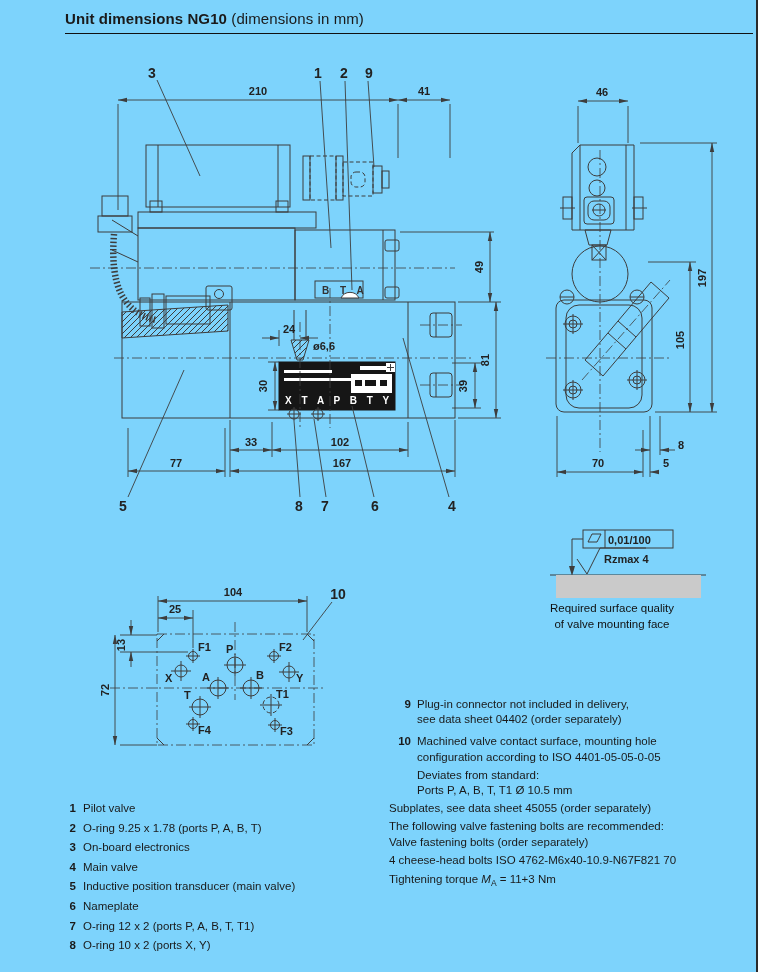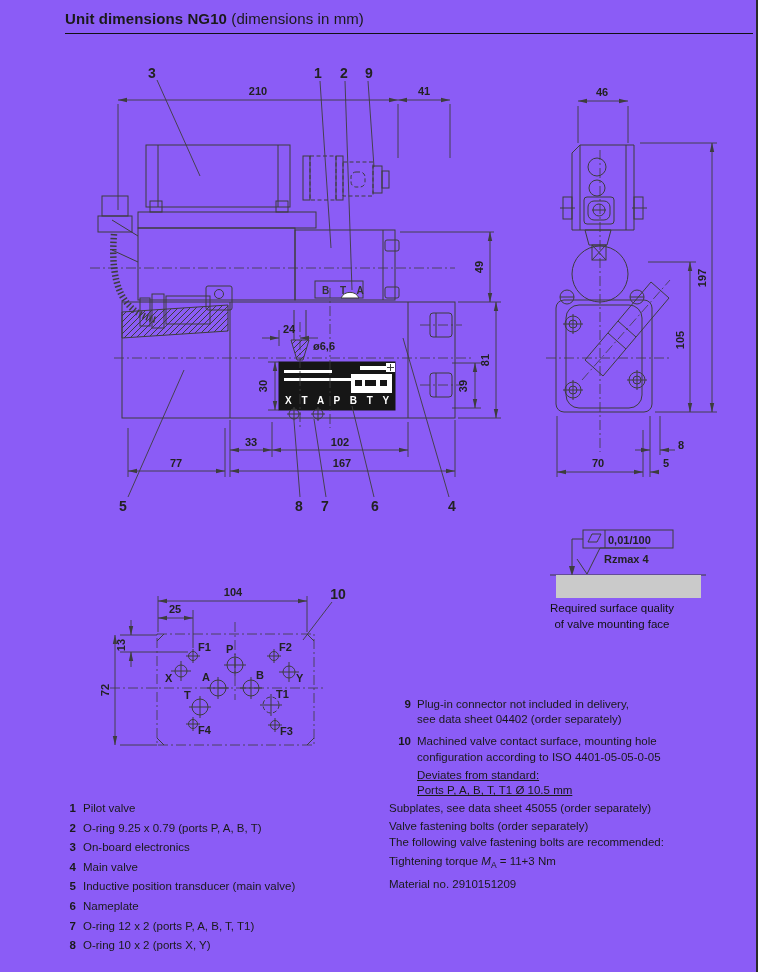--- a/index.html
+++ b/index.html
@@ -1,16 +1,16 @@
 <!DOCTYPE html>
 <html><head>
 <meta charset="utf-8">
 <style>
   html,body{margin:0;padding:0;background:#fff;}
-  .page{position:relative;width:758px;height:972px;background:#8b5cf6;overflow:hidden;
+  .page{position:relative;width:758px;height:972px;background:#7dd3fc;overflow:hidden;
         font-family:"Liberation Sans",sans-serif;color:#1a1a1a;}
   .page-edge{position:absolute;right:0;top:0;width:2px;height:100%;background:#2a2a2a;}
   .hdr{position:absolute;left:65px;top:10px;width:688px;}
   .hdr h1{margin:0;font-size:15px;font-weight:normal;letter-spacing:.1px;}
   .hdr .b{font-weight:bold;}
   .hdr .rule{margin-top:6px;border-top:1.7px solid #111;}
   svg.draw{position:absolute;left:0;top:0;}
   svg .ln{stroke:#3d3d3d;stroke-width:1;fill:none;}
   svg .fillw{fill:#fff;}
   svg .dash{stroke:#3d3d3d;stroke-width:1;fill:none;stroke-dasharray:4 2.5;}
@@ -24,21 +24,21 @@
   svg text.bta{font-size:10px;font-weight:bold;fill:#333;letter-spacing:4px;}
   svg text.cap{font-size:11.5px;fill:#111;}
   .legend{position:absolute;left:63px;top:799px;font-size:11.5px;line-height:19.6px;}
   .legend .row{display:flex;}
   .legend .num{width:13px;font-weight:bold;text-align:right;margin-right:7px;flex:none;}
   .notes{position:absolute;left:389px;top:697px;width:366px;font-size:11.5px;line-height:15.2px;}
   .notes .item{display:flex;margin-bottom:7px;}
   .notes .n{width:22px;text-align:right;font-weight:bold;margin-right:6px;flex:none;}
   .notes .blk{margin-bottom:3px;}
   .notes .gap4{margin-bottom:4px;}
-  .notes .ind{margin-left:28px;text-decoration:underline;}
+  .notes .ind{margin-left:28px;}
   .notes .ind2{margin-left:129px;}
   .b{font-weight:normal;}
   .notes em{font-style:italic;}
   .notes sub{font-size:8.5px;}
 </style>
 </head>
 <body>
 
 <div class="page">
 
@@ -389,21 +389,21 @@
     </g>
   </svg>
 
   <div class="legend">
     <div class="row">
         <span class="num">1</span>
         <span class="txt">Pilot valve</span>
       </div>
     <div class="row">
         <span class="num">2</span>
-        <span class="txt">O-ring 9.25 x 0.79 (ports P, A, B, T)</span>
+        <span class="txt">O-ring 9.25 x 1.78 (ports P, A, B, T)</span>
       </div>
     <div class="row">
         <span class="num">3</span>
         <span class="txt">On-board electronics</span>
       </div>
     <div class="row">
         <span class="num">4</span>
         <span class="txt">Main valve</span>
       </div>
     <div class="row">
@@ -432,23 +432,23 @@
     <div class="item" style="margin-bottom:3px;">
       <span class="n">10</span>
       <span><span>Machined valve contact surface, mounting hole</span><br><span>configuration according to ISO 4401-05-05-0-05</span></span>
     </div>
     <div class="blk ind">
       <div>Deviates from standard:</div>
       <div>Ports P, A, B, T, T1 Ø 10.5 mm</div>
     </div>
     <div class="blk"><span class="b">Subplates,</span><span> see data sheet 45055 (order separately)</span></div>
     <div class="blk">
+      <div>The following valve fastening bolts are recommended:</div>
       <div><span class="b">Valve fastening bolts</span><span> (order separately)</span></div>
-      <div>The following valve fastening bolts are recommended:</div>
     </div>
     <div class="blk gap4">
+      <div class="b">4 cheese-head bolts ISO 4762-M6x40-10.9-N67F821 70</div>
     </div>
     <div class="blk gap4"><span>Tightening torque </span><em>M</em><sub>A</sub><span> = 11+3 Nm</span></div>
-    <div class="blk"><span>Material no. </span><span class="b">2910151209</span></div>
   </div>
 
   <div class="page-edge"></div>
 </div>
 
 </body></html>

